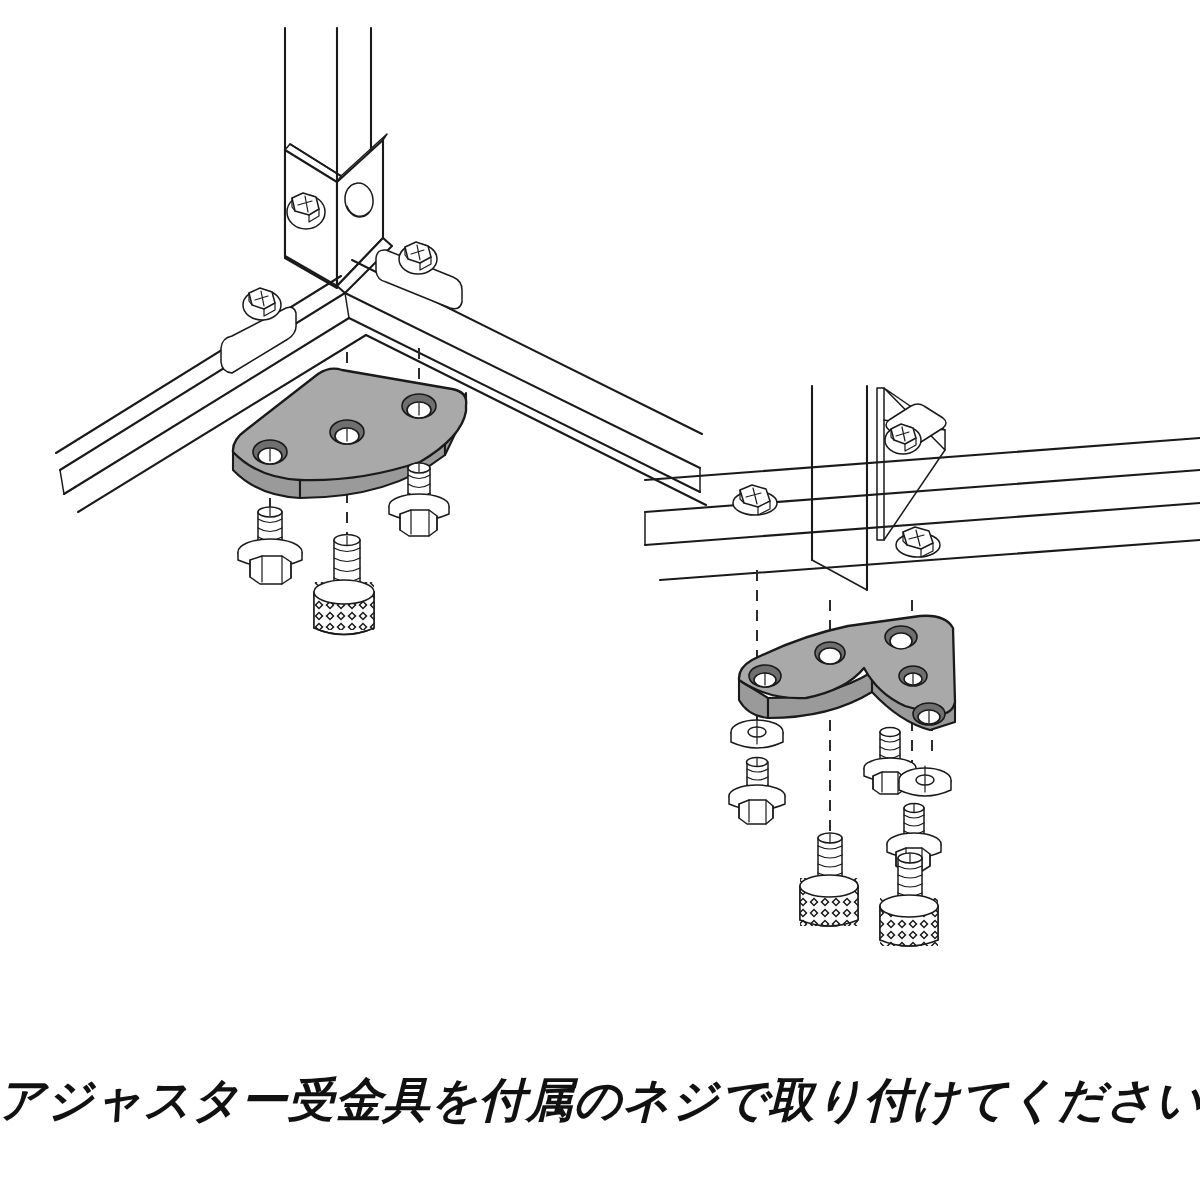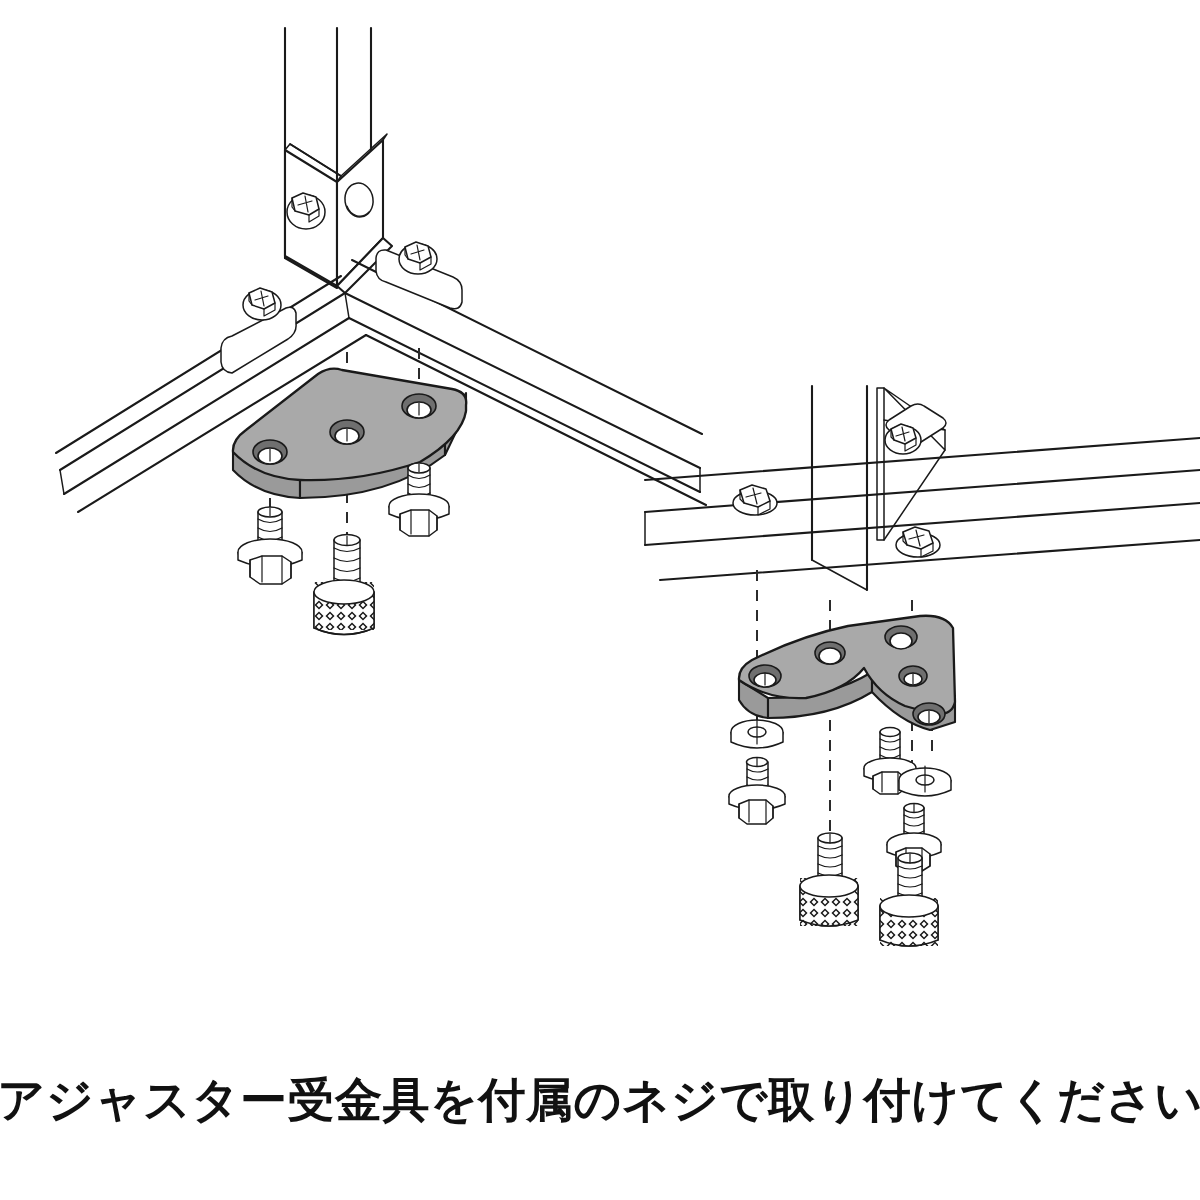--- a/index.html
+++ b/index.html
@@ -32,20 +32,21 @@
     position: absolute;
     left: 0;
     top: 1000px;
     width: 1200px;
     height: 200px;
     display: flex;
     flex-direction: column;
     align-items: center;
     justify-content: center;
     gap: 24px;
+    font-style: italic;
   }
   .caption-line {
     font-family: "DejaVu Sans", "Liberation Sans", sans-serif;
     font-weight: 700;
     color: #111111;
     letter-spacing: 0.01em;
     line-height: 1.05;
     white-space: nowrap;
     text-align: center;
   }

